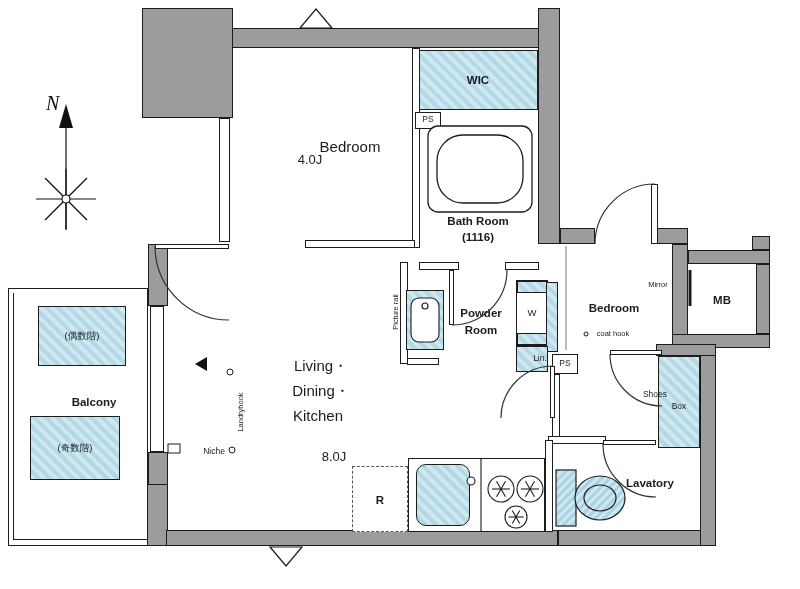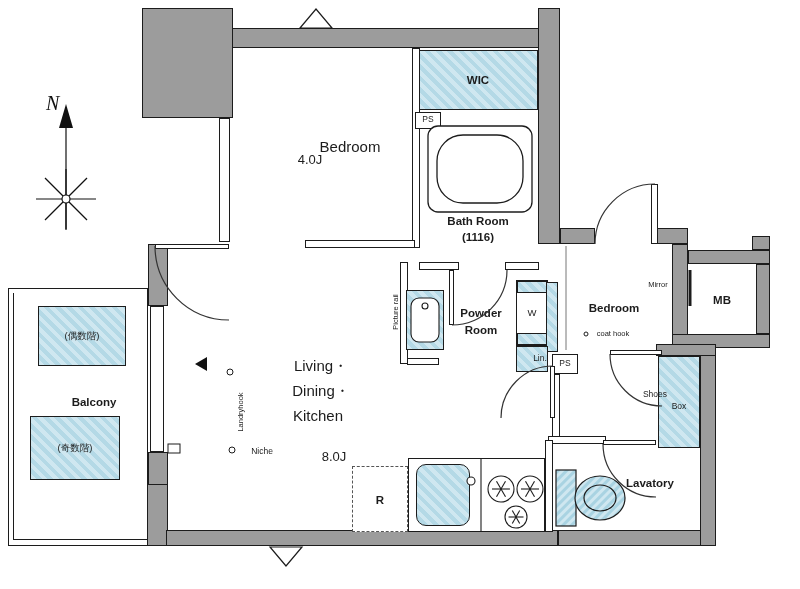--- a/index.html
+++ b/index.html
@@ -102,21 +102,21 @@
   <div class="lbl s8" style="left:679px;top:407px;">Box</div>
   <div class="lbl s15" style="left:321px;top:366px;">Living・</div>
   <div class="lbl s15" style="left:321px;top:391px;">Dining・</div>
   <div class="lbl s15" style="left:318px;top:416px;">Kitchen</div>
   <div class="lbl s13" style="left:334px;top:457px;">8.0J</div>
   <div class="lbl s11" style="left:94px;top:402px;">Balcony</div>
   <div class="lbl s9" style="left:82px;top:336px;">(偶数階)</div>
   <div class="lbl s9" style="left:75px;top:448px;">(奇数階)</div>
   <div class="lbl s11" style="left:650px;top:483px;">Lavatory</div>
   <div class="lbl s11" style="left:380px;top:500px;">R</div>
-  <div class="lbl s8" style="left:214px;top:452px;margin-left:48px;">Niche</div>
+  <div class="lbl s8" style="left:214px;top:452px;">Niche</div>
   <div class="lbl v s7" style="left:241px;top:412px;">Landryhook</div>
 
   <svg id="overlay" width="800" height="589" viewBox="0 0 800 589">
     <defs>
       <pattern id="hatch" width="6" height="6" patternUnits="userSpaceOnUse" patternTransform="rotate(45)">
         <rect width="6" height="6" fill="#cfe7f0"></rect>
           <rect width="3" height="6" fill="#a9d3e2"></rect>
       </pattern>
     </defs>
 

